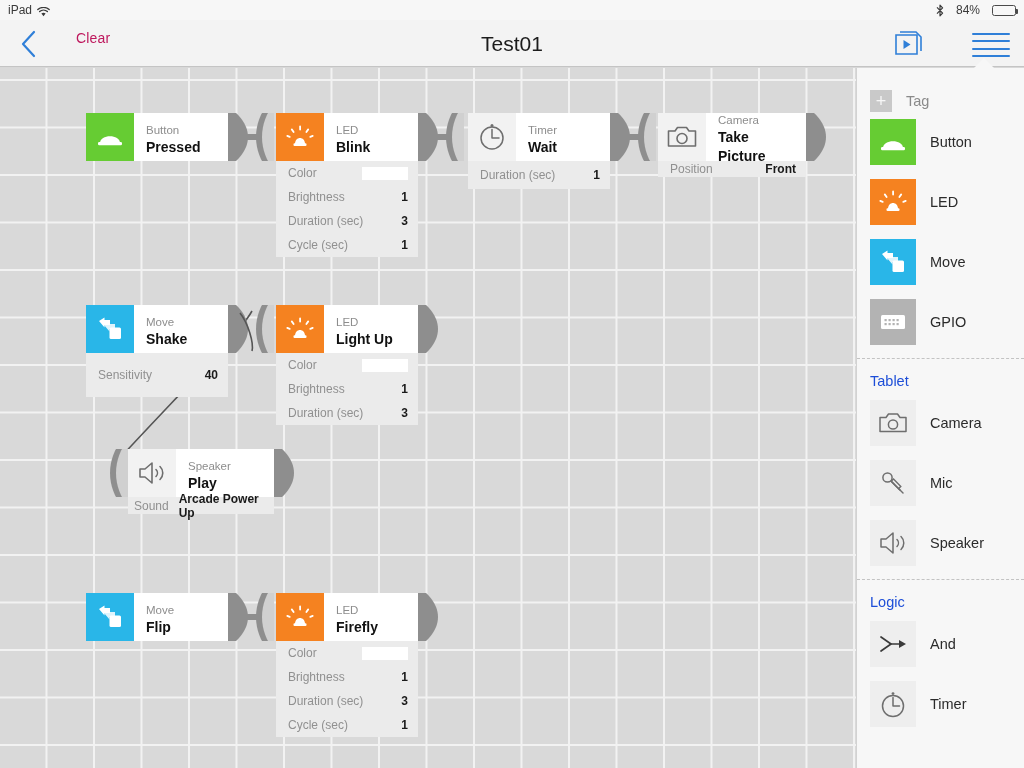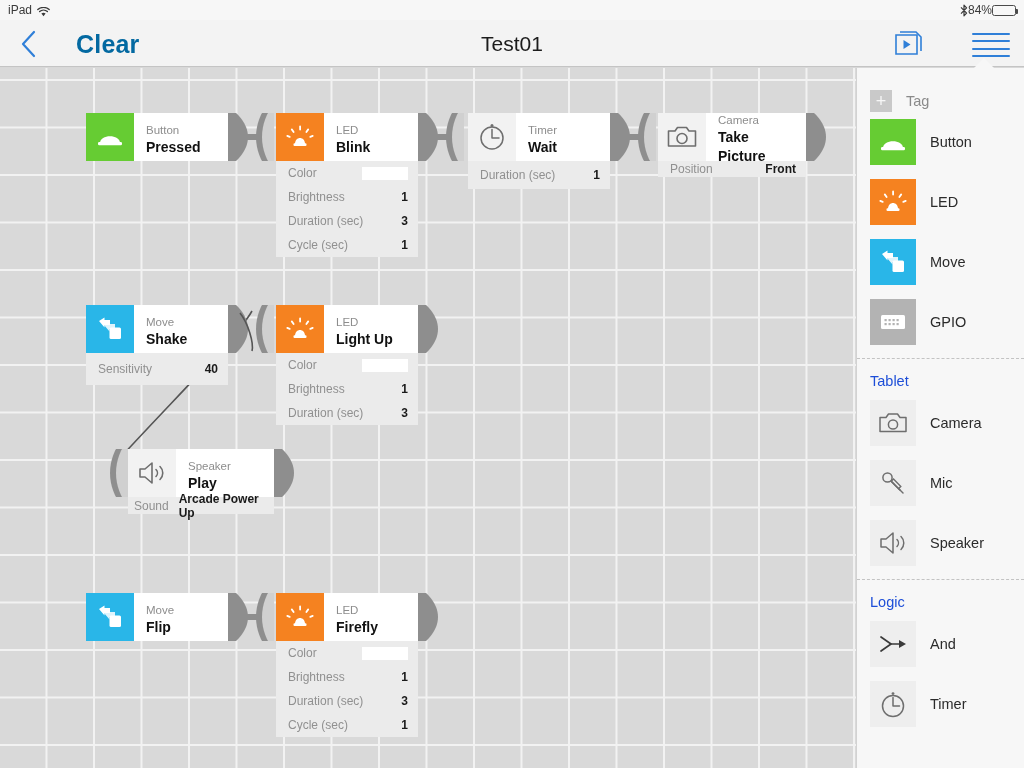--- a/index.html
+++ b/index.html
@@ -13,21 +13,21 @@
 
   
   .statusbar {
     position: absolute; top: 0; left: 0; width: 1024px; height: 20px;
     background: #f7f7f7; border-bottom: 0px solid #ddd;
     display: flex; align-items: center;
     font-size: 12px; color: #3a3a3a;
   }
   .sb-left { position:absolute; left: 8px; display: flex; align-items: center; gap: 5px; }
   .sb-center { position:absolute; left: 0; width: 1024px; text-align: center; font-size: 12px; }
-  .sb-right { position:absolute; right: 8px; display: flex; align-items: center; gap: 0; }
+  .sb-right { position:absolute; right: 8px; display: flex; align-items: center; gap: 12px; }
   .wifi-ico { display:inline-block; width: 13px; height: 10px; position: relative; top:1px;}
   .bt-ico { display:inline-block; width: 8px; height: 12px; }
   .batt {
     width: 24px; height: 11px; border: 1px solid #4a4a4a; border-radius: 2.5px;
     position: relative; padding: 1px;
   }
   .batt::after {
     content:""; position:absolute; right:-3px; top:3px; width:2px; height:5px;
     background:#4a4a4a; border-radius:0 1px 1px 0;
   }
@@ -38,21 +38,21 @@
     position: absolute; top: 20px; left: 0; width: 1024px; height: 47px;
     background: #f3f3f3;
     border-bottom: 1px solid #c4c4c4;
   }
   .nav-back {
     position:absolute; left: 14px; top: 9px; width: 28px; height: 30px;
     display:flex; align-items:center; justify-content:center;
   }
   .nav-clear {
     position:absolute; left: 76px; top: 10px;
-    font-size: 25px; color: #0369a1; font-weight: 700; letter-spacing: .2px;
+    font-size: 14px; color: #be185d; font-weight: 400; letter-spacing: .2px;
   }
   .nav-title {
     position:absolute; left: 0; top: 12px; width: 1024px; text-align:center;
     font-size: 21px; color: #1c1c1c;
   }
   .nav-play { position:absolute; right: 96px; top: 11px; width: 36px; height: 28px; }
   .nav-menu { position:absolute; right: 14px; top: 13px; width: 38px; height: 24px;
               display:flex; flex-direction:column; justify-content:space-between; }
   .nav-menu i { display:block; height: 2px; background:#2f7fd8; border-radius:1px; }
 
@@ -314,21 +314,21 @@
             <path d="M9 10 L14.5 6.5 L14.5 9 L20 9 L20 14 L14.5 14 L14.5 16.5 Z" fill="#fff" opacity=".85"></path>
             <rect x="14.5" y="12.5" width="11.5" height="11.5" rx="1.5" fill="#fff"></rect>
           </svg>
         </div>
         <div class="labels" style="width:94px">
           <span class="cat">Move</span>
           <span class="act">Shake</span>
         </div>
       </div>
       <div class="params">
-        <div class="prow" style="height:32px">
+        <div class="prow" style="height:44px">
           <span class="k">Sensitivity</span>
           <span class="v">40</span>
         </div>
       </div>
     </div>
 
     <div class="link" style="left:228px; top:237px;">
       <svg width="46" height="48" viewBox="0 0 46 48">
         <path d="M0 0 H8 C8 0, 20 10, 20 24 C20 38, 8 48, 8 48 H0 Z" fill="#8e8e8e"></path>
         <path d="M46 0 H34 C34 0, 28 10, 28 24 C28 38, 34 48, 34 48 H46 Z" fill="#8e8e8e"></path>

